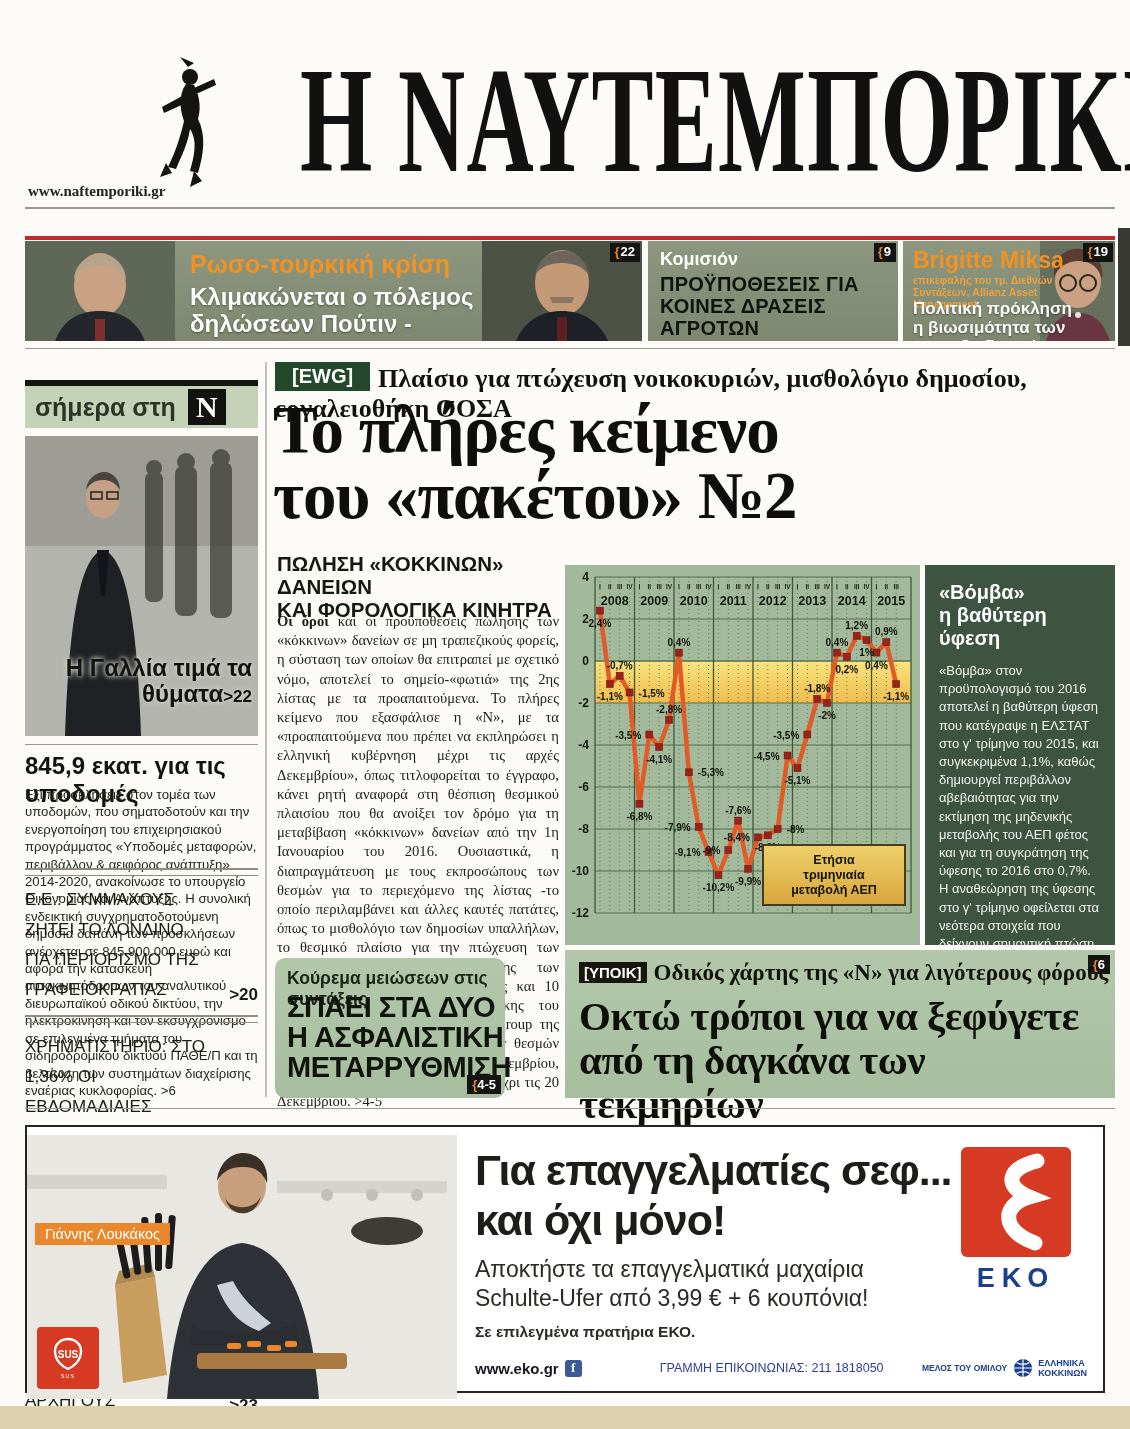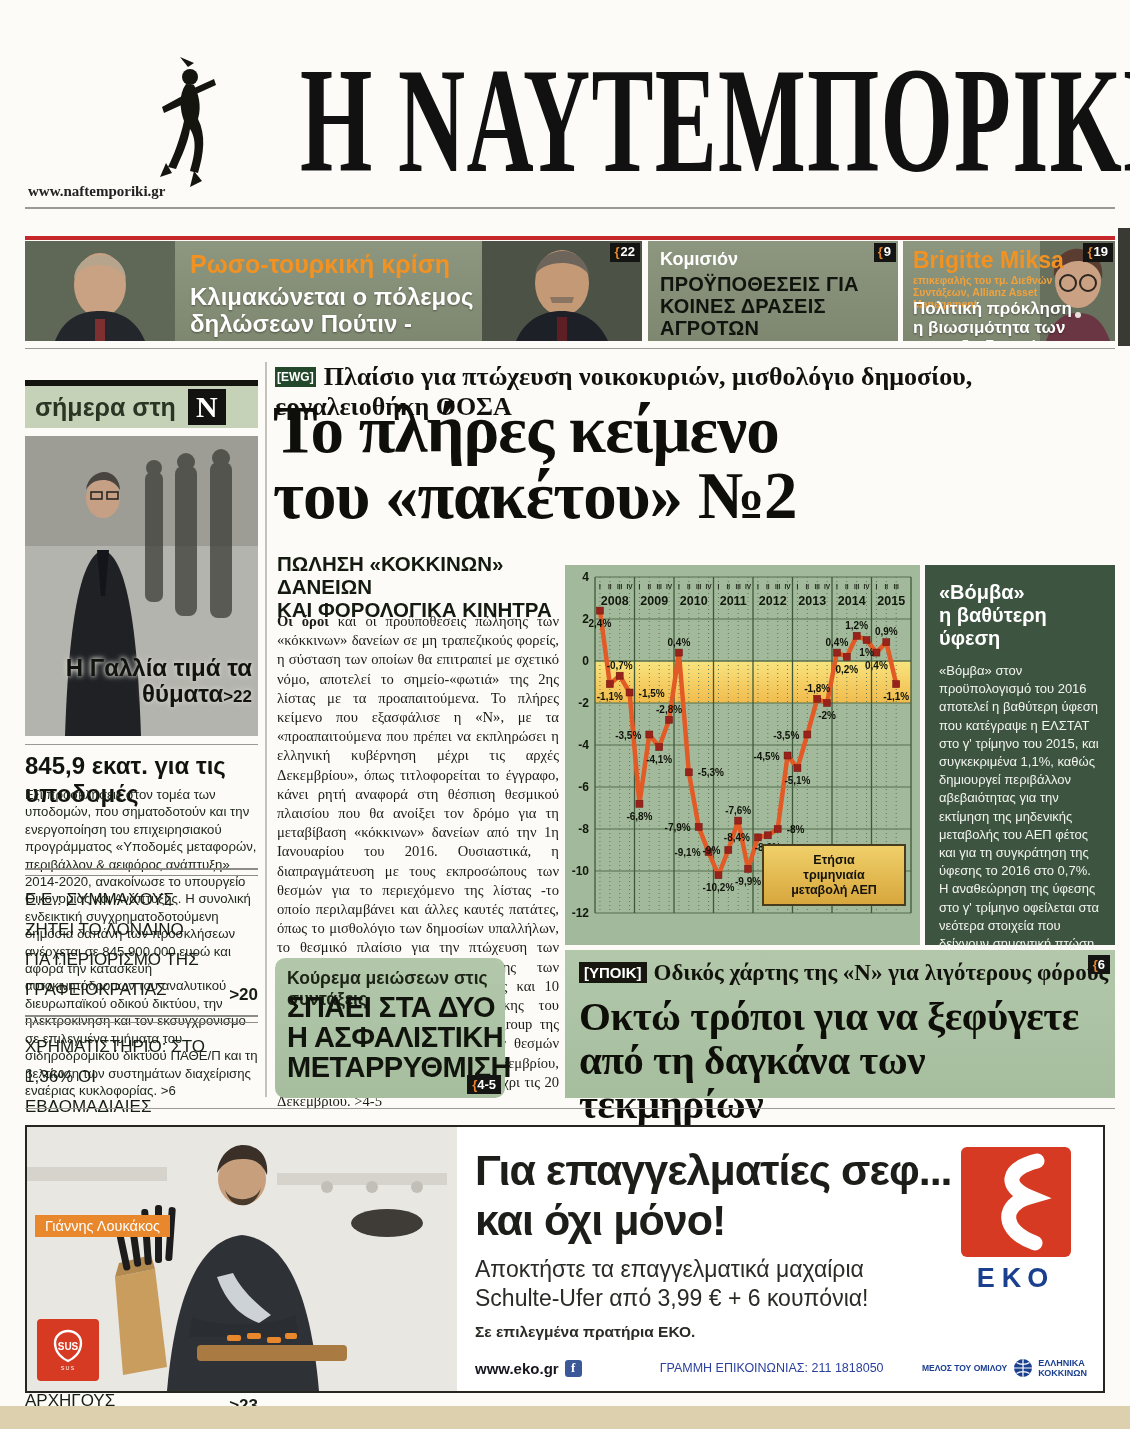--- a/index.html
+++ b/index.html
@@ -42,21 +42,21 @@
   .sb-lead-title{top:752px;font-weight:800;font-size:24px;color:#10140c;}
   .sb-lead-body{top:786px;font-size:13.2px;line-height:17.4px;color:#20281c;font-weight:500;}
   .sb-sep{height:5px;border-top:2px solid #8d8d85;border-bottom:1px solid #8d8d85;}
   .sb-item{display:flex;justify-content:space-between;align-items:flex-start;padding:9px 0 10px 0;}
   .sb-item-title{font-weight:400;font-size:17px;line-height:30px;color:#161d12;width:185px;}
   .sb-item-page{font-weight:800;font-size:17px;color:#161d12;align-self:flex-end;margin-top:36px;}
 
   
   .kicker-row{left:275px;top:362px;width:840px;font-family:"Liberation Serif",serif;font-weight:700;font-size:26px;color:#12120c;}
   .kicker-badge{display:inline-block;background:#24482c;color:#fff;font-family:"Liberation Sans",sans-serif;
-                font-weight:700;font-size:12px;padding:3px 2px;vertical-align:4px;margin-right:8px;}
+                font-weight:700;font-size:20px;padding:3px 17px;vertical-align:4px;margin-right:8px;}
   .headline{left:273px;top:396px;width:850px;font-family:"Liberation Serif","DejaVu Serif",serif;font-weight:700;
             font-size:67px;line-height:66px;letter-spacing:-1px;color:#0e0e0a;}
   .subhead{left:277px;top:552px;width:285px;font-weight:800;font-size:20.5px;line-height:23px;color:#141a10;}
   .story-body{left:277px;top:612px;width:282px;font-family:"Liberation Serif","DejaVu Serif",serif;
               font-size:14.6px;line-height:19.2px;text-align:justify;color:#1c1c16;}
 
   
   .chart-panel{left:565px;top:565px;width:355px;height:380px;}
   svg text{font-family:"Liberation Sans","DejaVu Sans",sans-serif;}
   .cht-ytick{font-size:12px;font-weight:700;fill:#11180d;}
@@ -79,21 +79,21 @@
   .br-box{left:565px;top:950px;width:550px;height:148px;}
   .br-kicker{position:absolute;left:14px;top:10px;font-family:"Liberation Serif",serif;font-weight:700;font-size:23px;color:#12120c;}
   .br-badge-ypoik{display:inline-block;background:#17170f;color:#fff;font-family:"Liberation Sans",sans-serif;
                   font-weight:700;font-size:15px;padding:2px 5px;vertical-align:2px;margin-right:7px;}
   .br-head{position:absolute;left:14px;top:44px;font-family:"Liberation Serif",serif;font-weight:700;font-size:41px;
            line-height:44px;color:#0f0f0a;letter-spacing:-.5px;}
   .br-badge{position:absolute;right:5px;top:5px;background:#141412;color:#fff;font-weight:700;font-size:13px;padding:2px 5px;}
 
   
   .ad{left:25px;top:1125px;width:1080px;height:268px;background:#fff;border:2px solid #26261f;box-sizing:border-box;}
-  .ad-photo{position:absolute;left:0;top:0;width:430px;height:264px;background:linear-gradient(180deg,#efedе8,#e2dfda);overflow:hidden;}
+  .ad-photo{position:absolute;left:0;top:8px;width:430px;height:264px;background:linear-gradient(180deg,#efedе8,#e2dfda);overflow:hidden;}
   .ad-chef-tag{position:absolute;left:8px;top:88px;background:#e8872c;color:#fff;font-size:14.5px;padding:3px 10px;}
   .ad-sus{position:absolute;left:10px;bottom:10px;width:62px;height:62px;background:#d63a22;border-radius:4px;
           display:flex;flex-direction:column;align-items:center;justify-content:center;color:#fff;}
   .ad-head{position:absolute;left:448px;top:18px;font-size:43px;line-height:50px;font-weight:700;color:#1d1d1a;letter-spacing:-1px;}
   .ad-body{position:absolute;left:448px;top:128px;font-size:23px;line-height:29px;color:#2a2a26;font-weight:500;}
   .ad-note{position:absolute;left:448px;top:196px;font-size:15.5px;font-weight:700;color:#2a2a26;}
   .ad-footer{position:absolute;left:448px;bottom:12px;width:612px;display:flex;align-items:center;}
   .ad-url{font-weight:700;font-size:15px;color:#16161f;margin-right:6px;}
   .fb{width:17px;height:17px;background:#3b5998;color:#fff;border-radius:3px;font-weight:700;font-size:13px;
       display:inline-flex;align-items:center;justify-content:center;font-family:"Liberation Serif",serif;}

